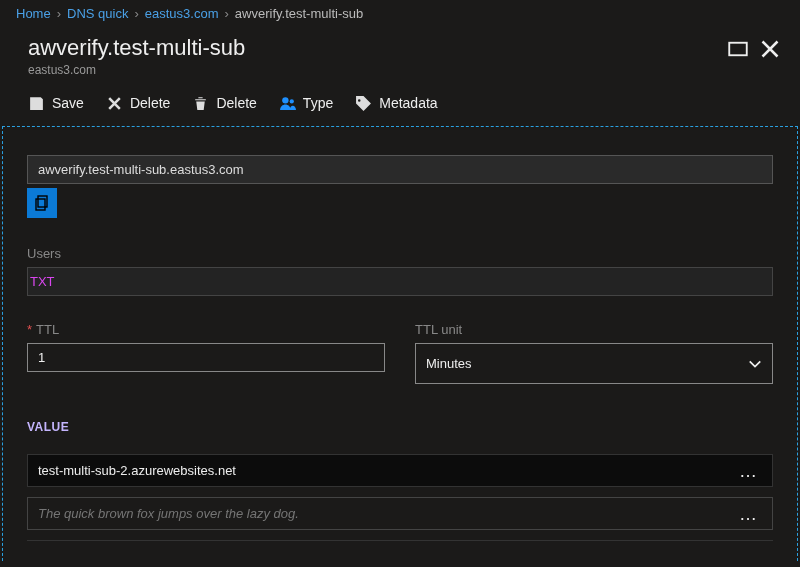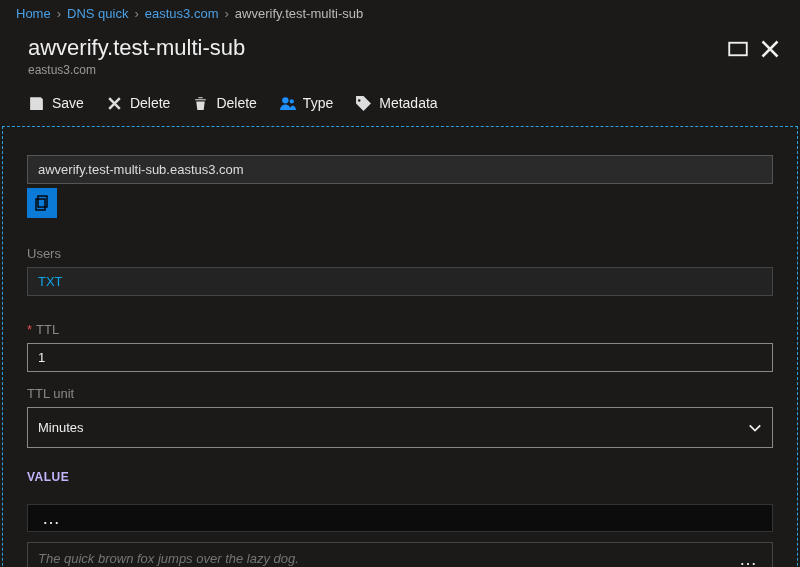--- a/index.html
+++ b/index.html
@@ -65,27 +65,27 @@
     background: #0b7ad6;
     display:flex; align-items:center; justify-content:center;
     cursor: pointer;
   }
   .copy-btn svg { width: 16px; height: 16px; fill: #000; }
   .field-label { font-size: 13px; color: #888; margin-bottom: 6px; display:block; }
   .field-label .req { color: #e05050; margin-right: 4px; }
   .disabled-box {
     background: #232323;
     border: 1px solid #444;
-    padding: 6px 10px;
-    color: #0ea5e9;
+    padding: 6px 2px;
+    color: #d946ef;
     font-size: 13px;
     margin-bottom: 26px;
     width: 100%;
   }
-  .two-col { display: flex; gap: 14px; margin-bottom: 22px; flex-direction: column; }
+  .two-col { display: flex; gap: 30px; margin-bottom: 36px; }
   .col { flex: 1; display:flex; flex-direction:column; }
   .input-text {
     background: #1b1a19;
     border: 1px solid #888;
     padding: 6px 10px;
     color: #eee;
     font-size: 13px;
     width: 100%;
   }
   .select-box {
@@ -211,20 +211,21 @@
         <svg viewBox="0 0 16 16">
             <path d="M2 5l6 6 6-6" fill="none" stroke="#eee" stroke-width="2"></path>
           </svg>
       </div>
     </div>
   </div>
 
   <div class="section-header">VALUE</div>
 
   <div class="value-row">
+    <div class="value-text">test-multi-sub-2.azurewebsites.net</div>
     <div class="dots">…</div>
   </div>
 
   <div class="value-row new">
     <input class="value-placeholder" placeholder="The quick brown fox jumps over the lazy dog." style="">
     <div class="dots">…</div>
   </div>
 
   <hr class="divider">
 </div>

